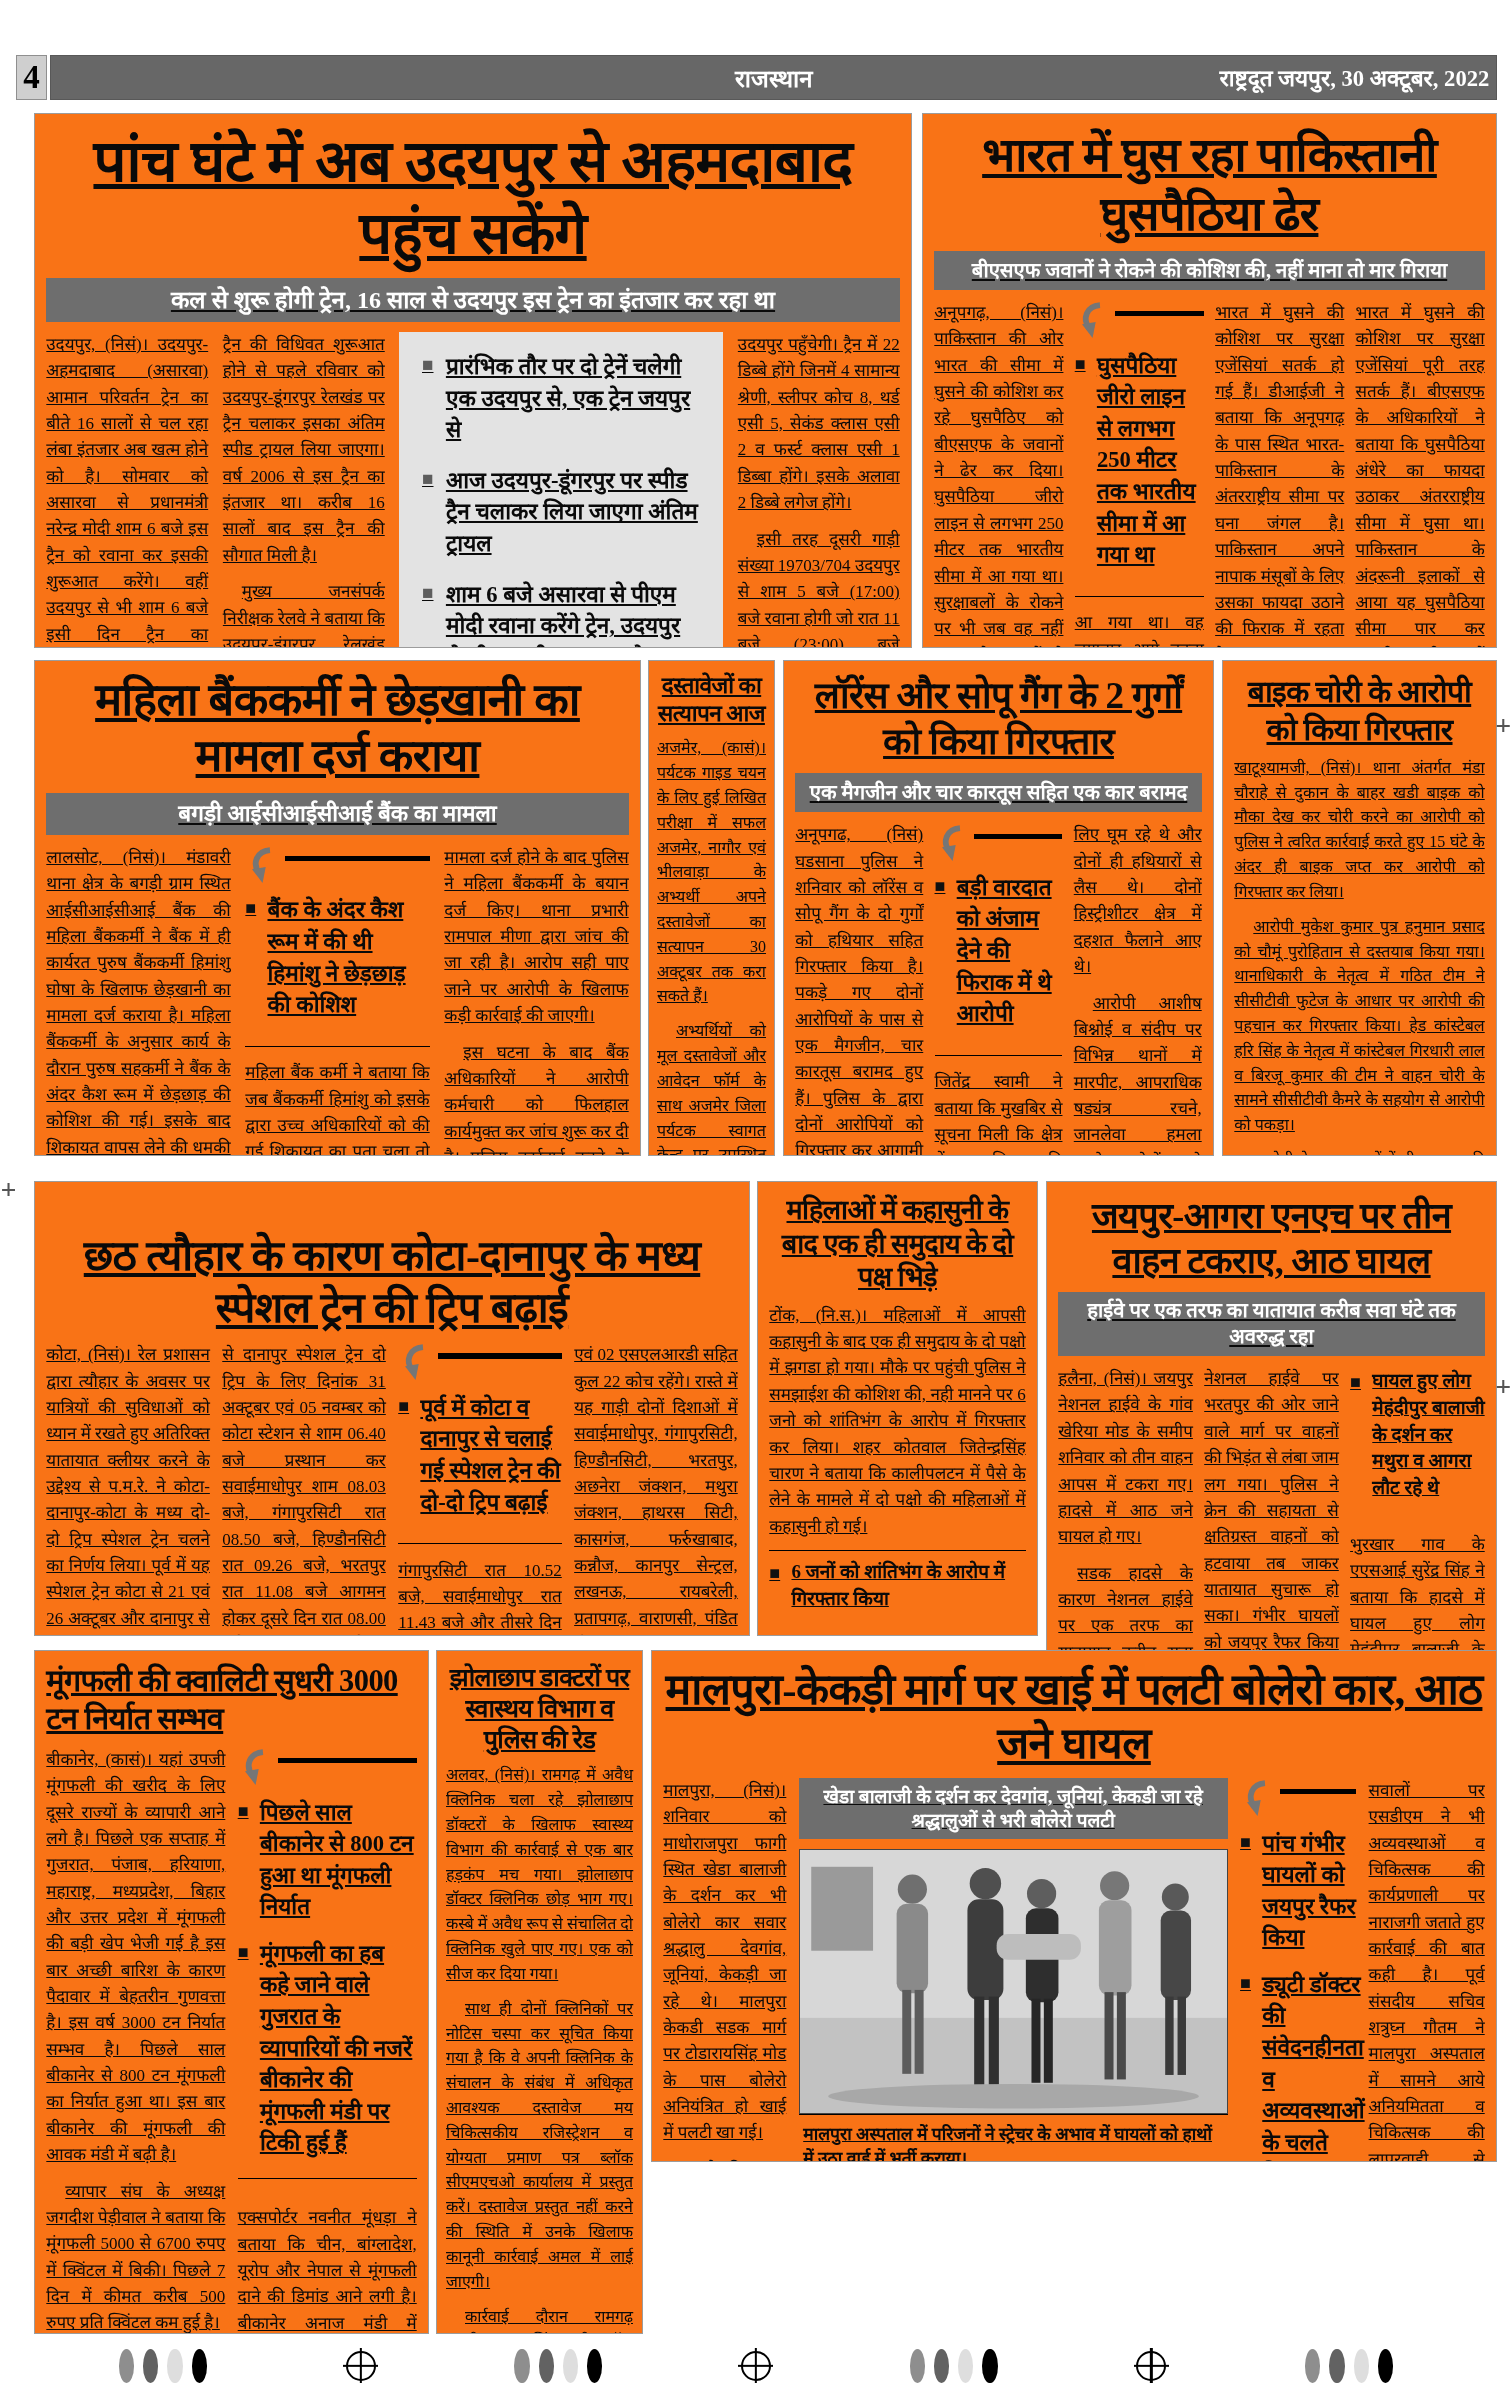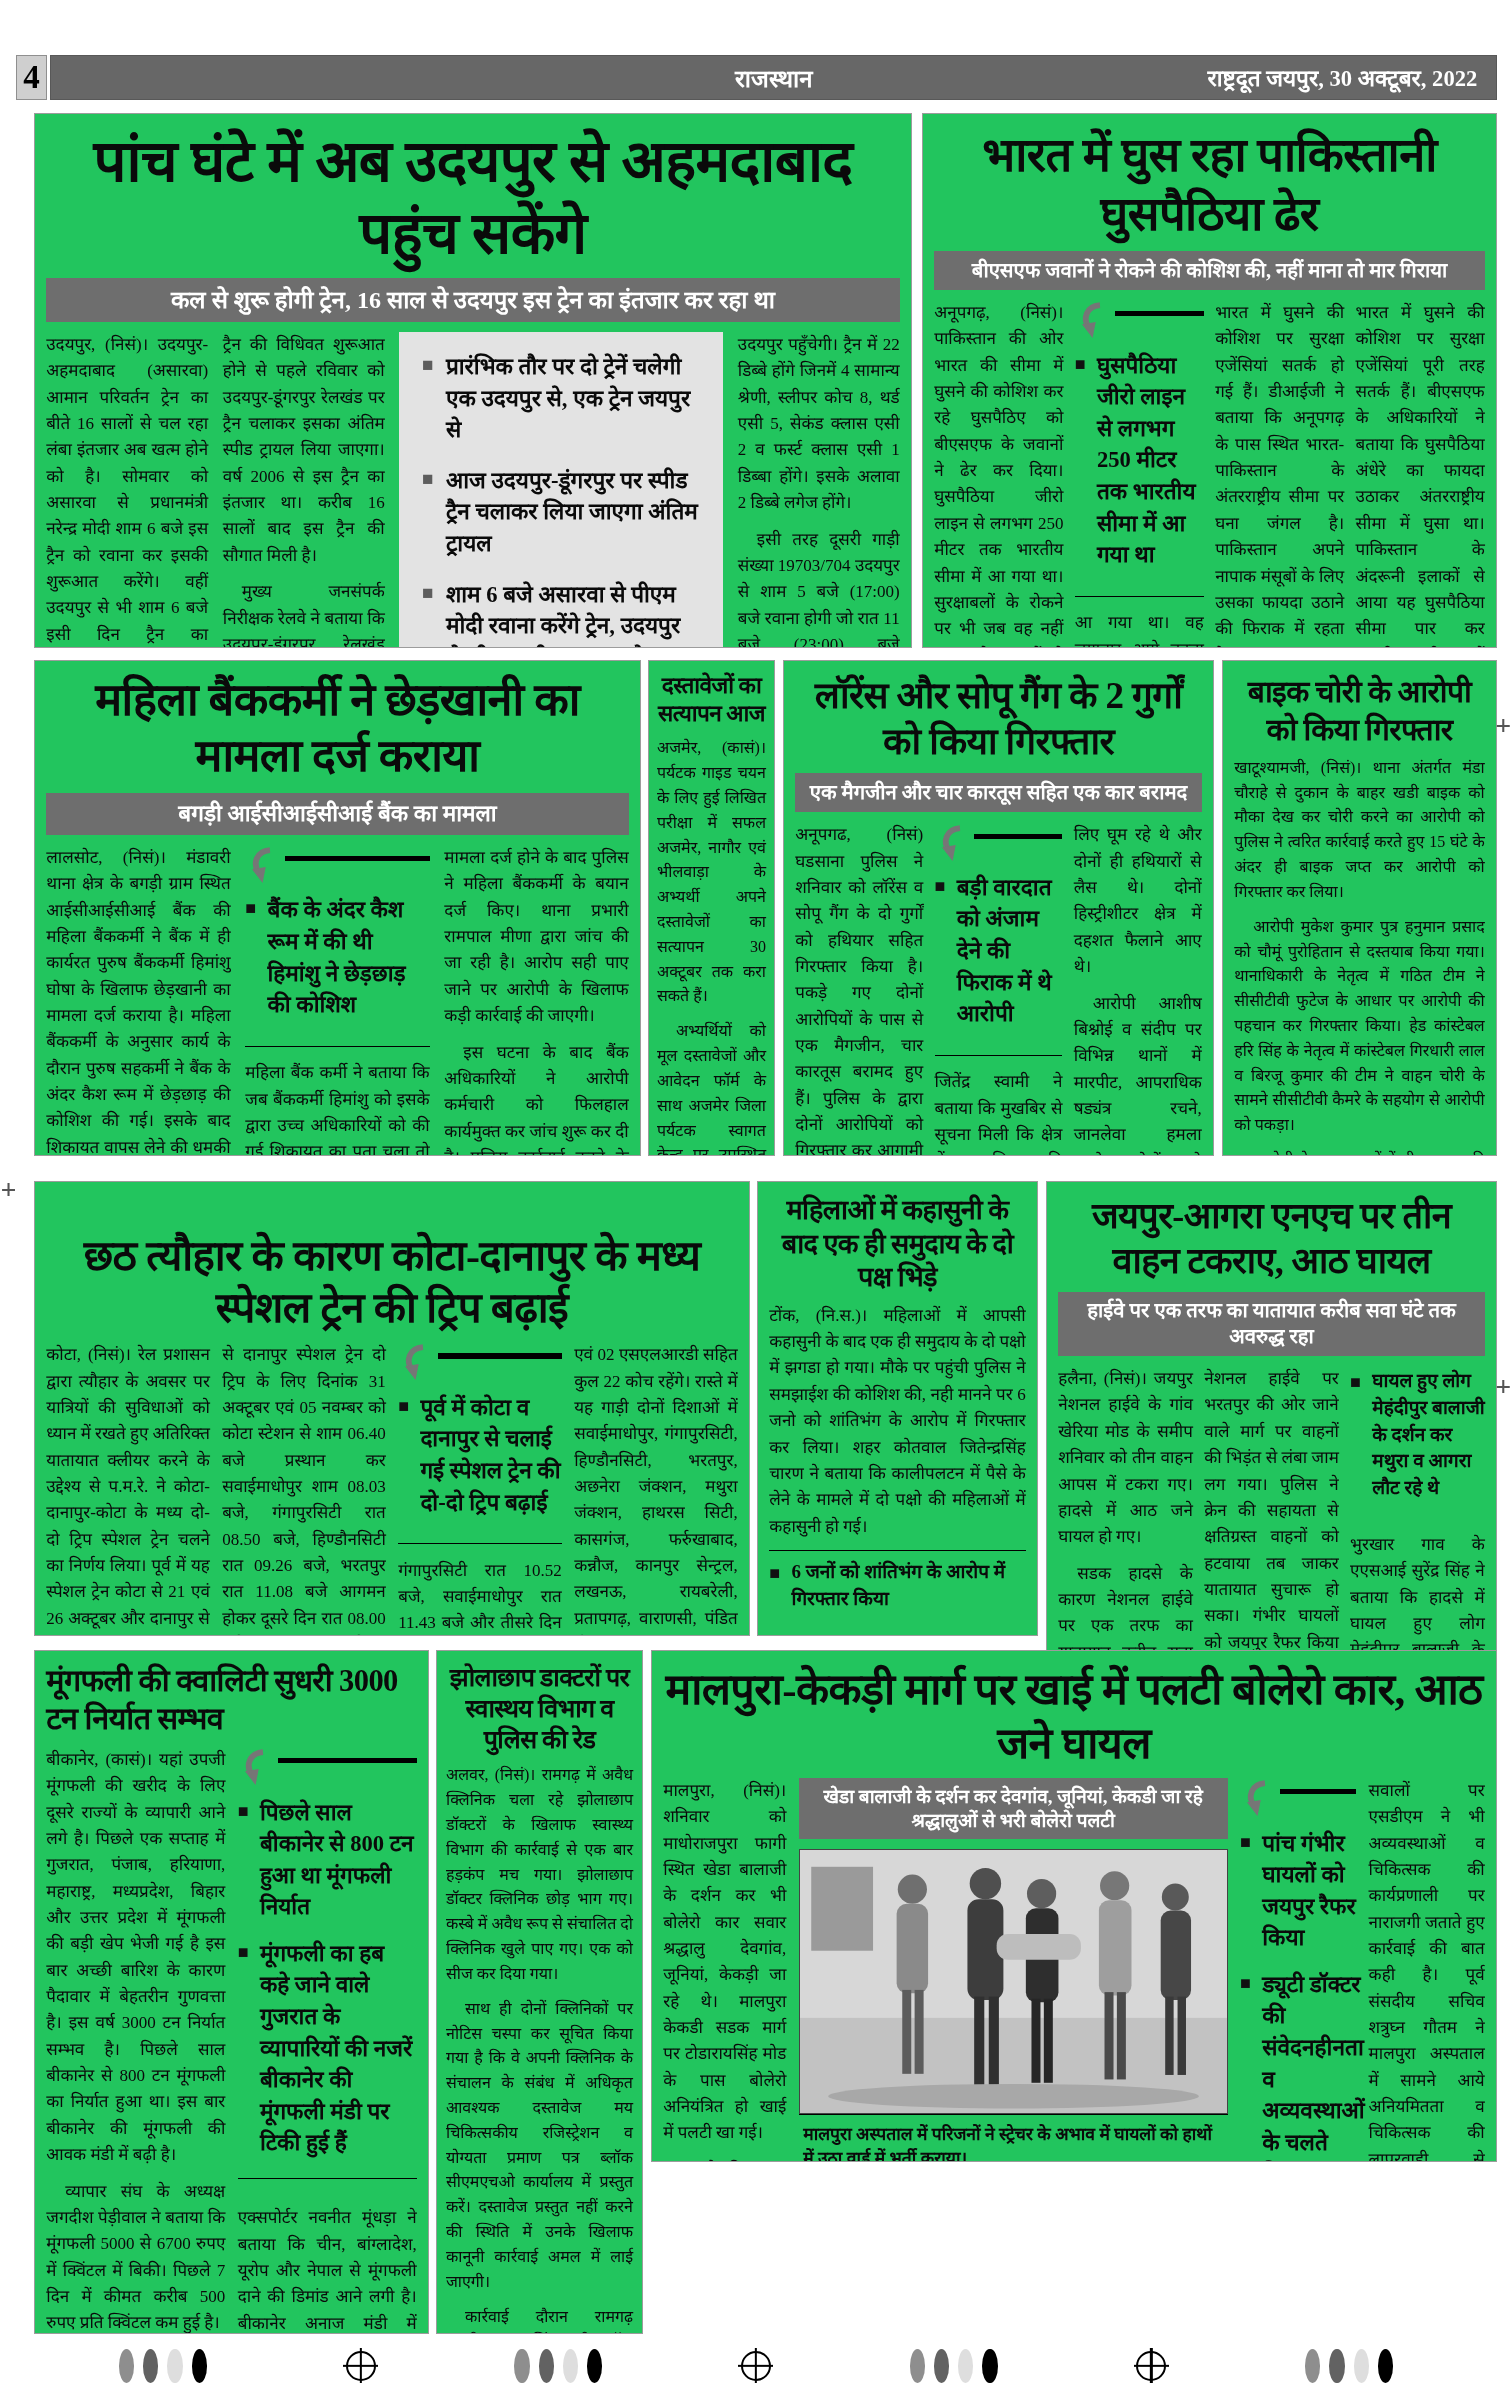--- a/index.html
+++ b/index.html
@@ -7,24 +7,24 @@
     position:relative; width:1512px; height:2401px; background:#ffffff;
     font-family:"Liberation Serif","DejaVu Serif",serif; color:#0a0a0a;
     margin:0 auto; overflow:hidden;
   }
   
   .masthead{position:absolute; left:16px; right:14.7px; top:55px; height:45px; display:flex; gap:3.4px;}
   .pagenum{width:29px; background:#cfcfcf; border:0.6px solid #8f8f8f; display:flex; align-items:center; justify-content:center;
            font-size:33px; font-weight:bold; color:#000;}
   .maststrip{flex:1; background:#676767; border:0.6px solid #585858; color:#fff; display:flex; align-items:center; position:relative;}
   .mast-section{position:absolute; left:50%; transform:translateX(-50%); font-size:24px; font-weight:bold;}
-  .mast-edition{margin-left:auto; padding-right:19px; font-size:22.6px; font-weight:bold;}
-  
-  .article{position:absolute; box-sizing:border-box; border:0.6px solid #9c9c9c; background:#22c55e;
-           padding:9px 11.3px; overflow:hidden;}
+  .mast-edition{margin-left:auto; padding-right:7px; font-size:22.6px; font-weight:bold;}
+  
+  .article{position:absolute; box-sizing:border-box; border:0.6px solid #9c9c9c; background:#f97316;
+           padding:9px 11.3px; overflow:hidden;text-decoration:underline;}
   .hl{margin:3.4px 0 8px; text-align:center; font-weight:bold; line-height:1.24; letter-spacing:-0.6px;}
   .subbar{background:#6e6e6e; color:#fff; font-weight:bold; text-align:center;
           padding:6.8px 10.2px; font-size:24px; line-height:1.25; margin:3.4px 0 10.2px;}
   .cols{display:flex; gap:14.7px; align-items:stretch;}
   .col{flex:1; min-width:0;}
   .body p{font-size:17px; line-height:1.55; text-align:justify; margin:0 0 10.2px; text-indent:19px;}
   .body p:first-child{text-indent:0;}
   
   .bulletbox{background:#e3e3e3; padding:19px 22.6px 11.3px; margin-bottom:12.4px;}
   .bulletbox p{font-size:22.6px; font-weight:bold; line-height:1.4; margin:0 0 19px; text-indent:0; display:flex; gap:12.4px;}

